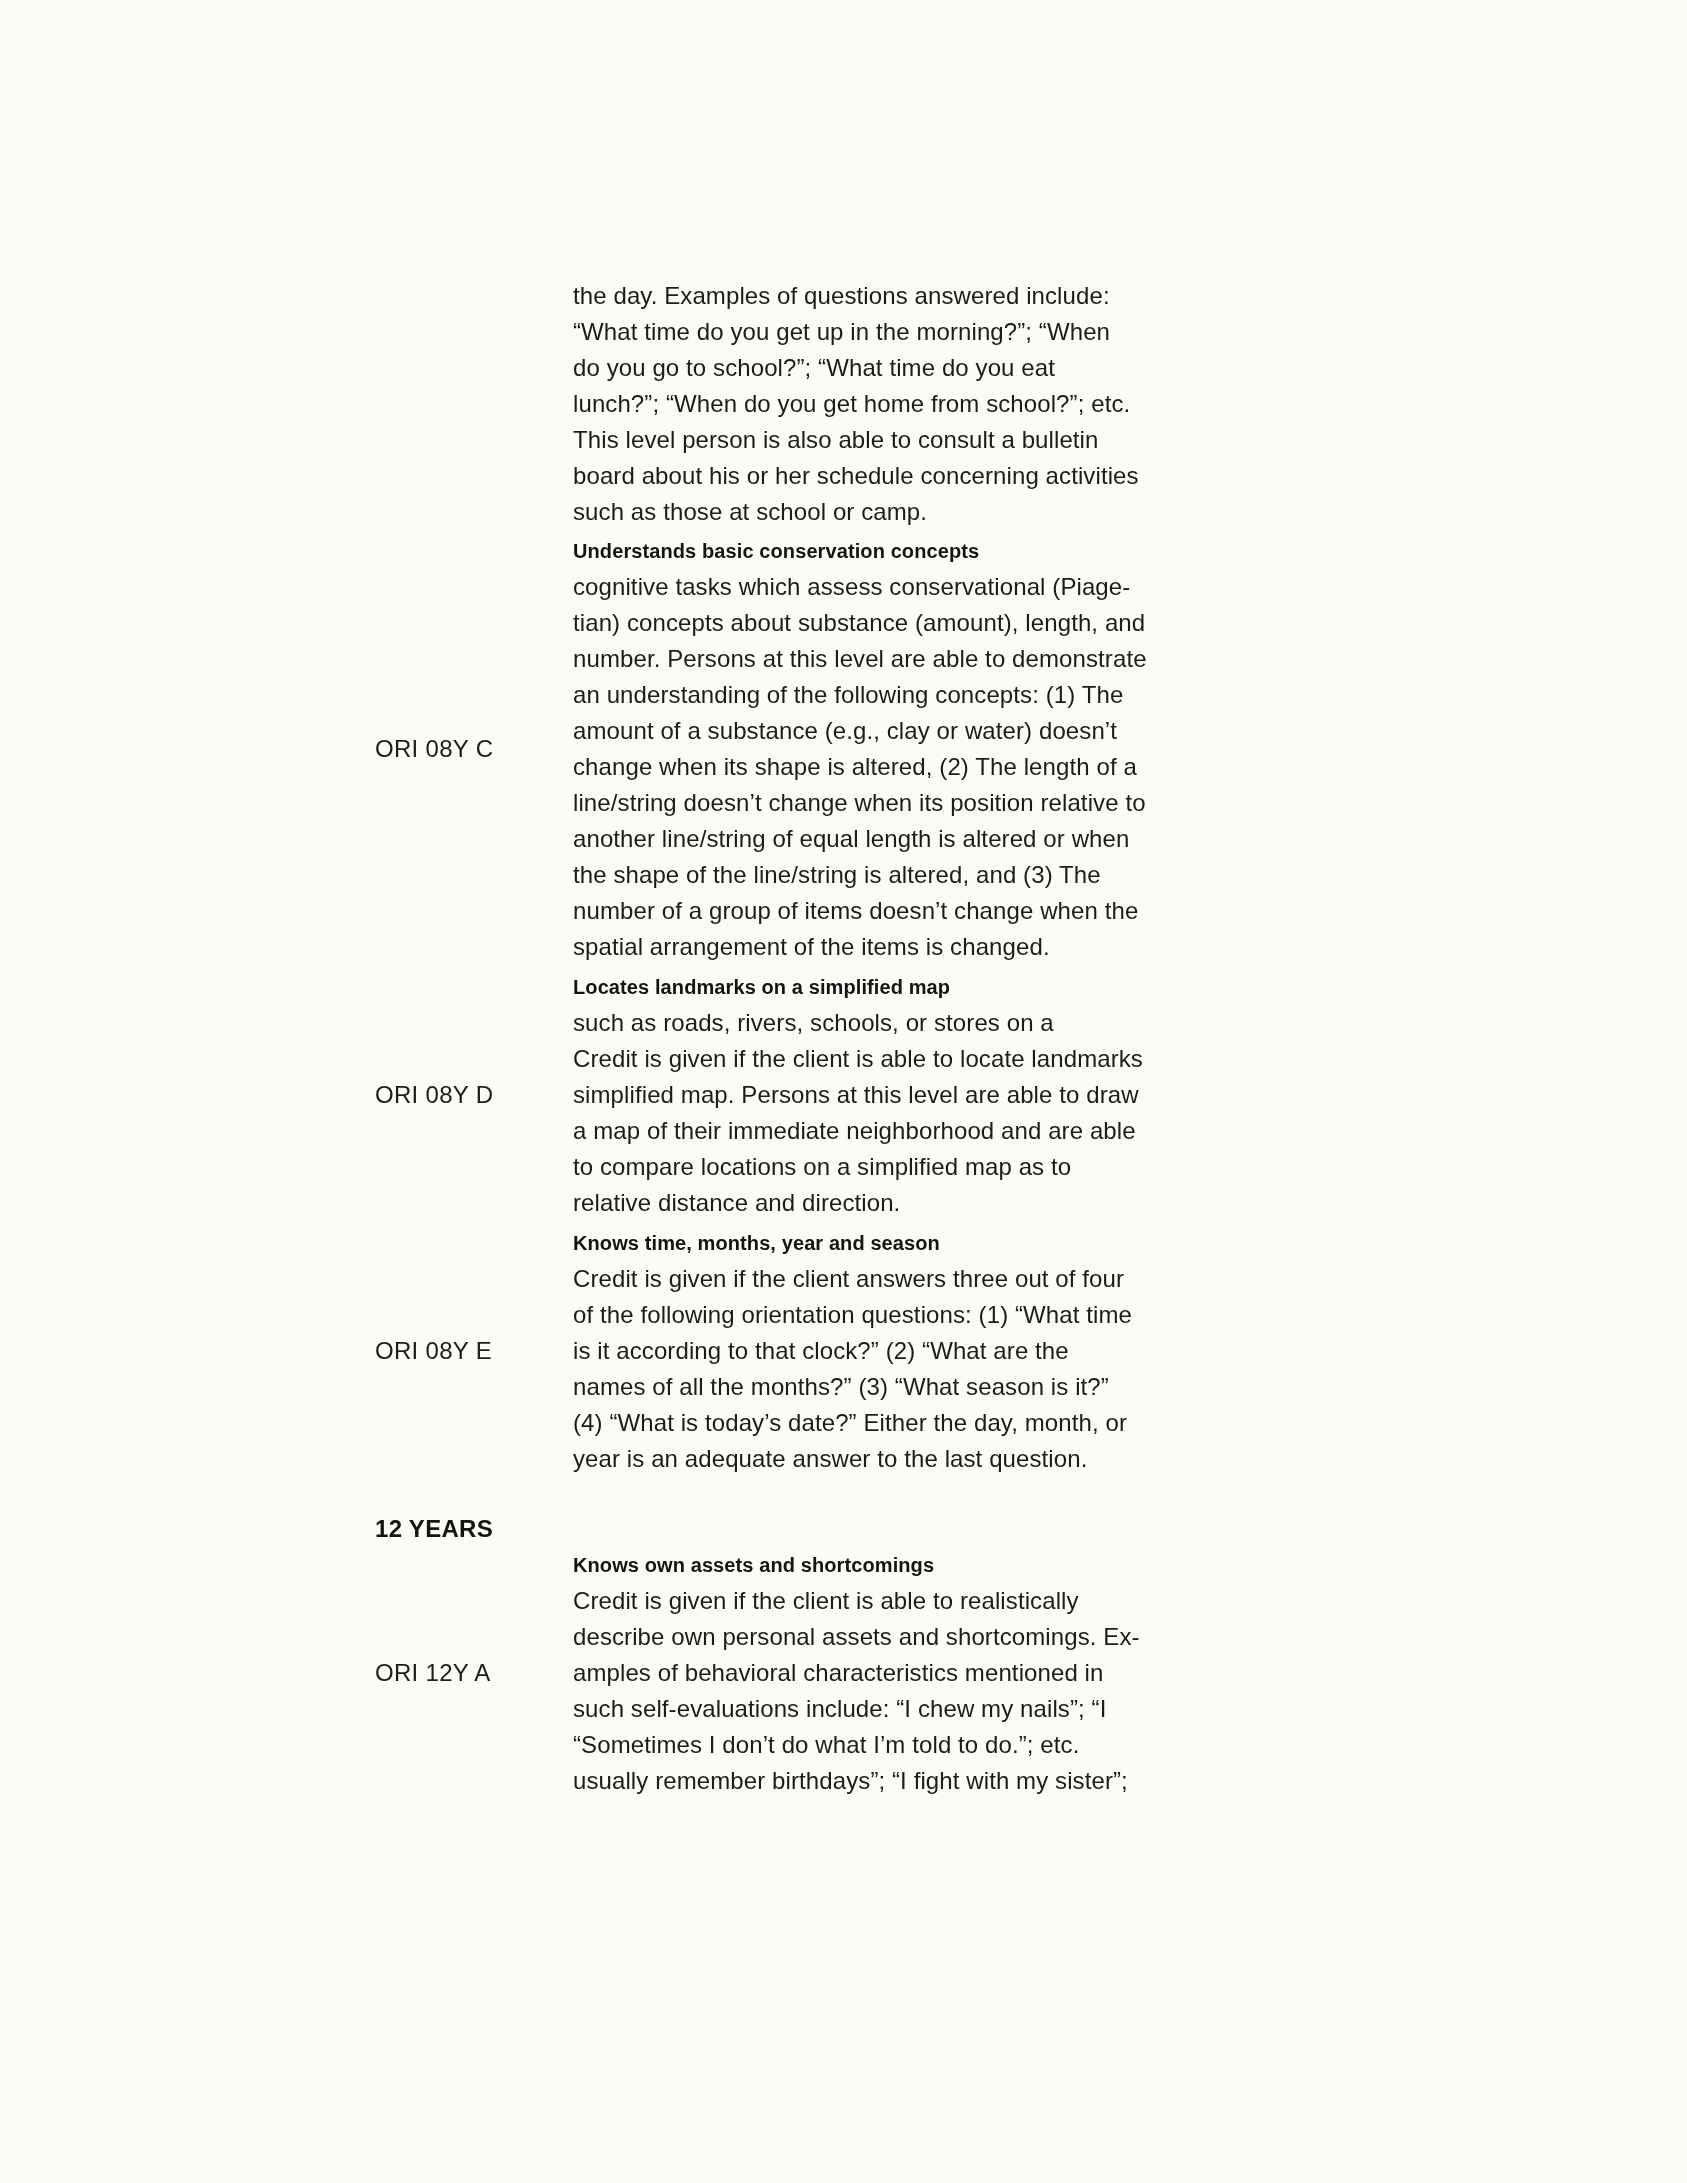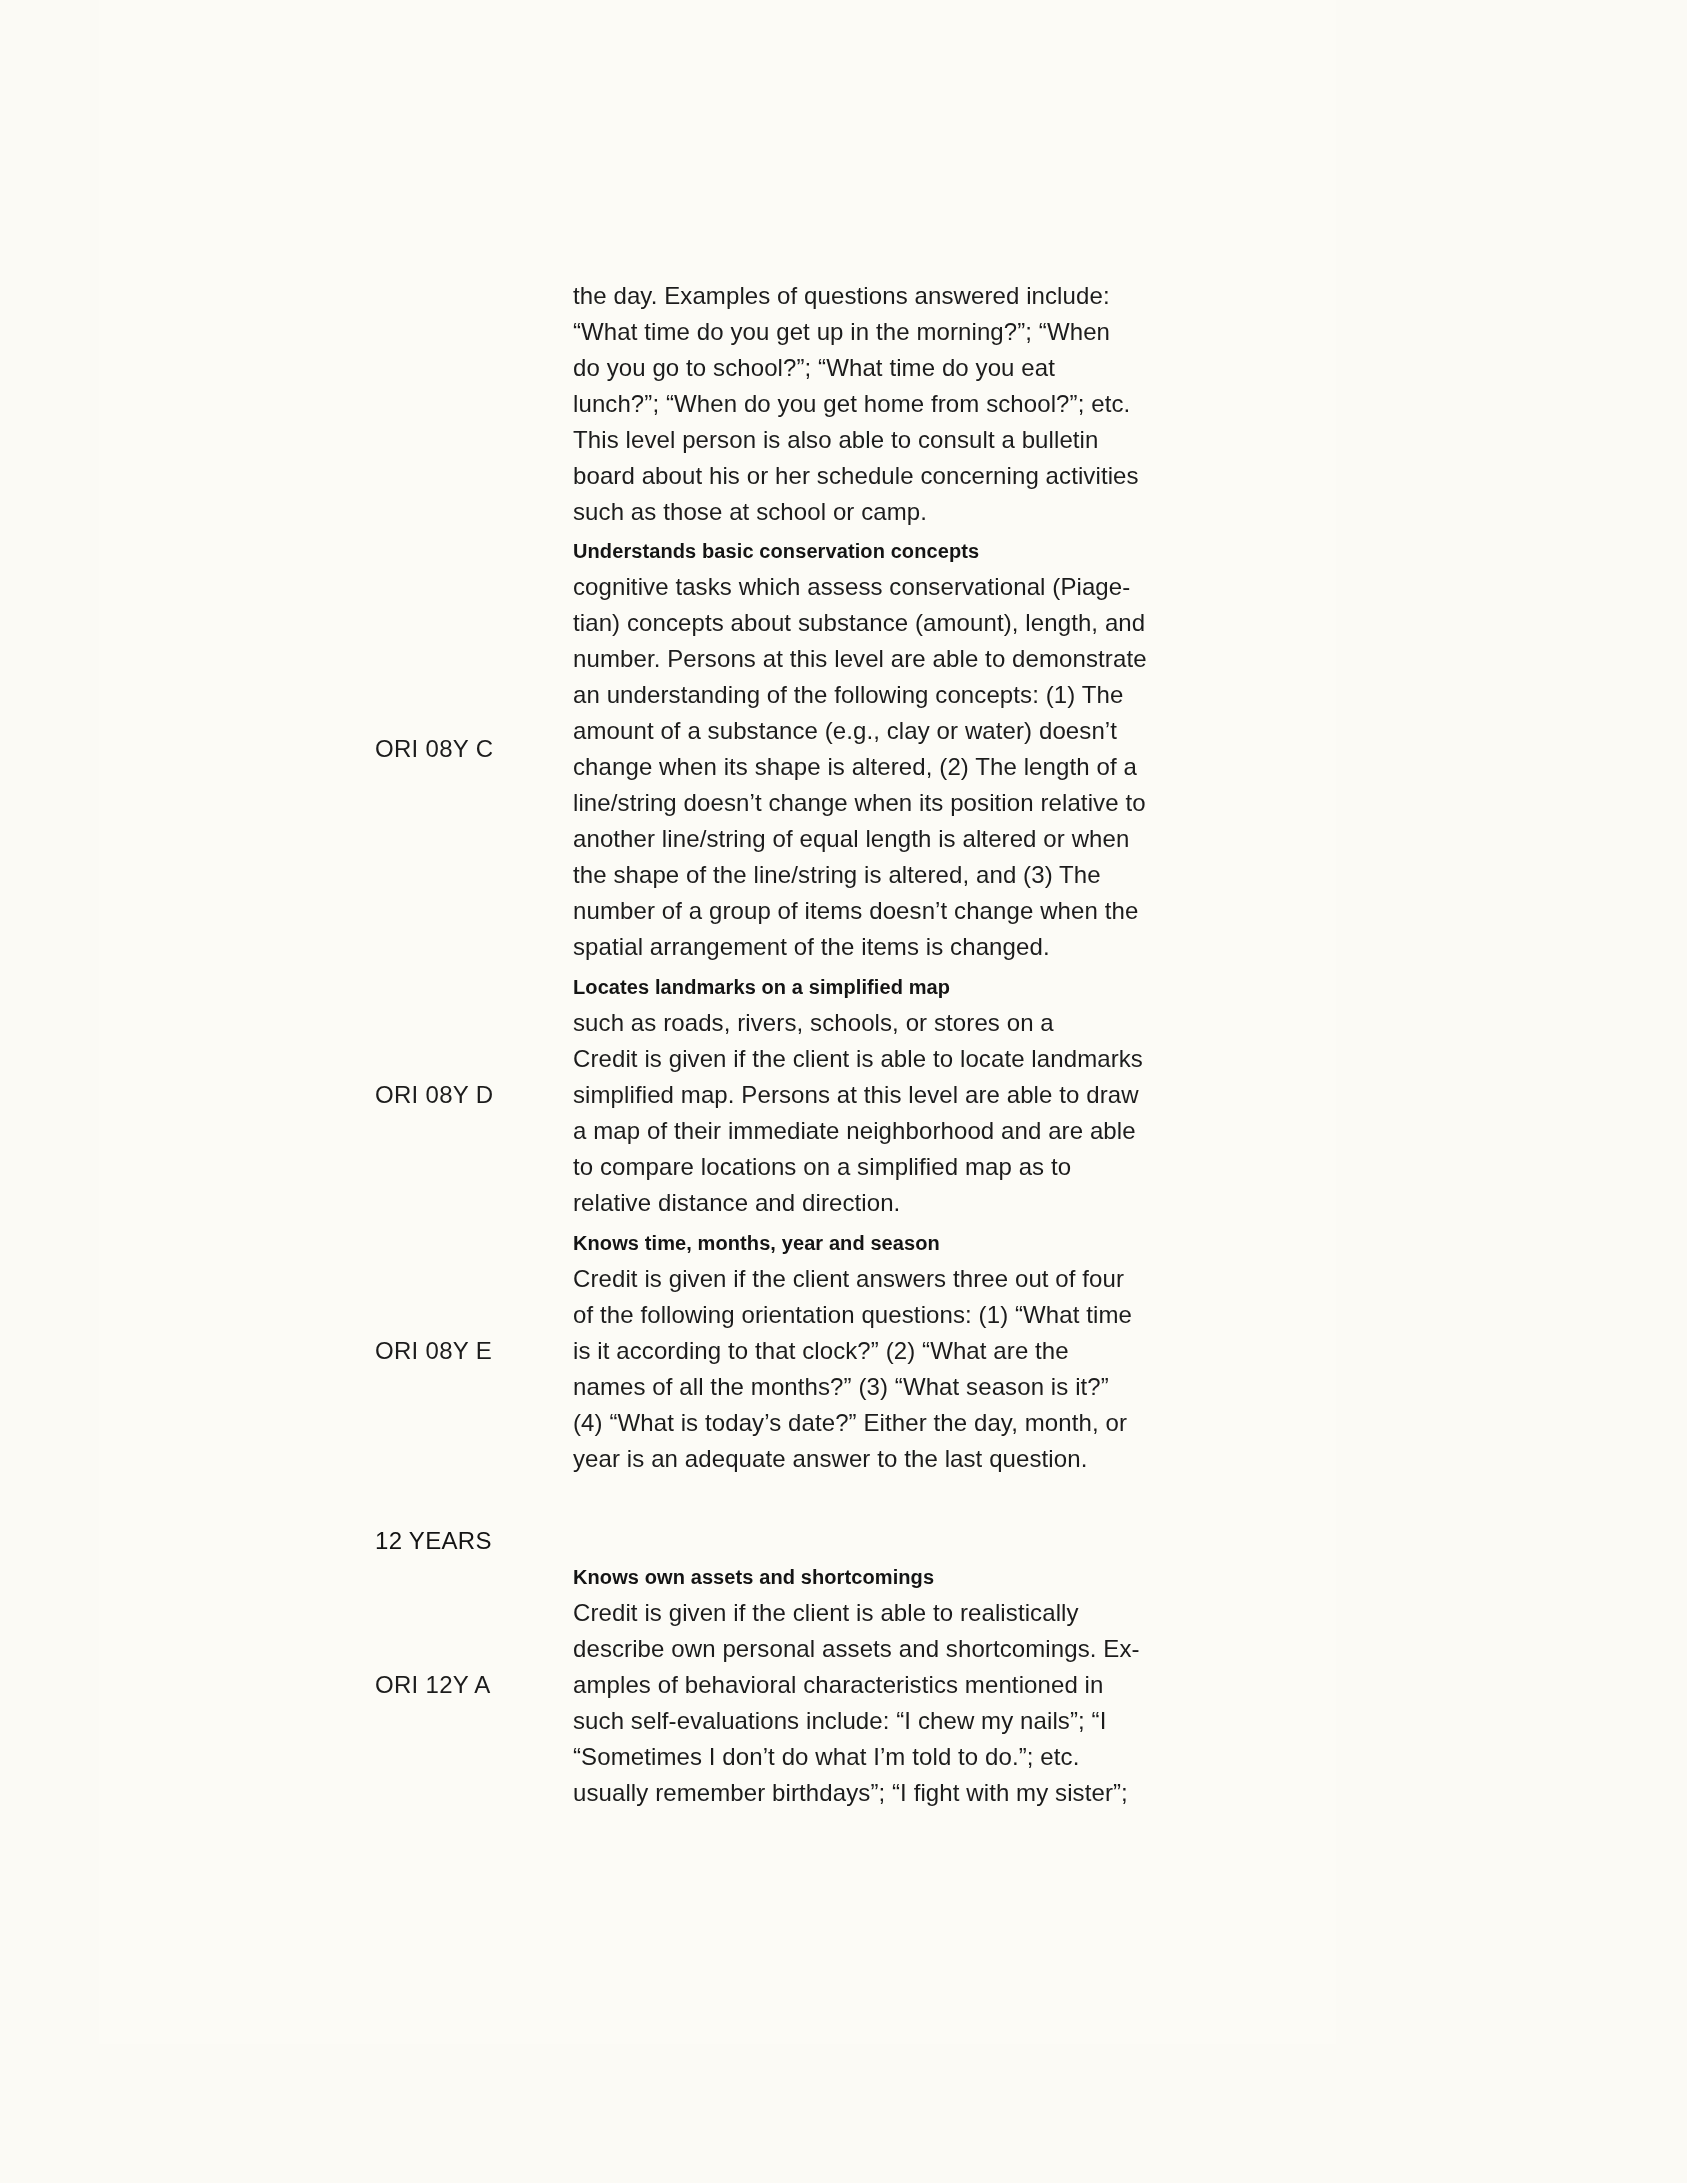--- a/index.html
+++ b/index.html
@@ -69,24 +69,23 @@
     color: #1c1c1c;
   }
   .para .ln { display: block; white-space: pre; }
   .lead-para {
     margin-left: 198px;
     margin-bottom: 2.6px;
   }
   .section-label {
     font-size: 24px;
     line-height: 36px;
-    font-weight: normal;
+    font-weight: bold;
     letter-spacing: 0.3px;
     color: #141414;
-    margin-top: 12px;
   }
   .gap {
     height: 30px;
   }
 </style>
 </head>
 <body>
 
 <div class="page">
   <div class="scan-area">

